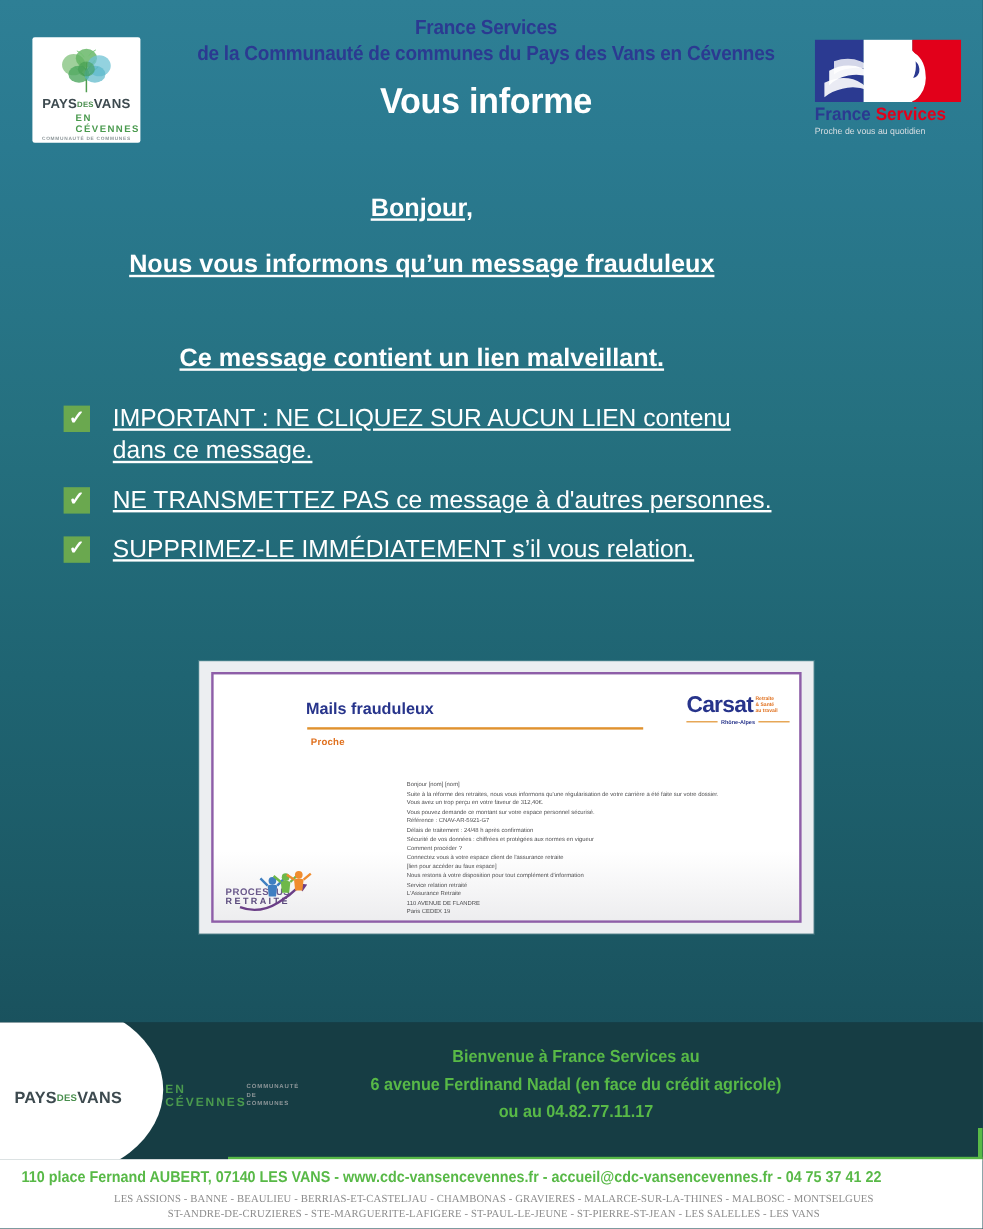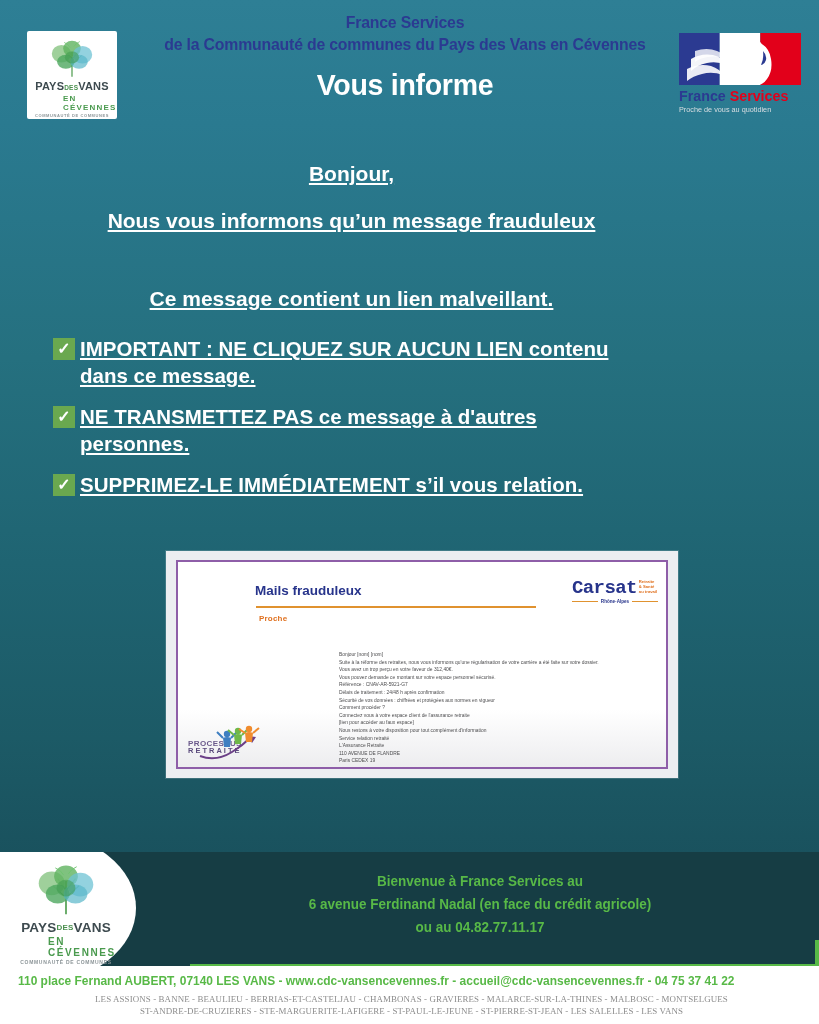--- a/index.html
+++ b/index.html
@@ -97,24 +97,25 @@
   }
   .chk{
     flex:0 0 auto;
     width:22px; height:22px; background:#6aa84f;
     display:inline-flex; align-items:center; justify-content:center;
     color:#ffffff; font-size:16px; font-weight:bold; line-height:22px;
     margin-top:3px; margin-right:5px;
   }
   .check-txt{
     flex:1 1 auto;
-    color:#ffffff; font-weight:bold; font-size:20.5px; line-height:27px;
+    color:#ffffff; font-weight:normal; font-size:20.5px; line-height:27px;
     text-align:left; text-decoration:underline; text-underline-offset:2px;
     text-decoration-thickness:2px;
     font-family:"Liberation Sans", sans-serif;
+    margin-left:14px;
   }
   .l-vigilance{
     font-size:21px; line-height:28px; margin-top:22px;
   }
 
   
   .slide-wrap{
     position:absolute; left:166px; top:551px; width:512px; height:227px;
     background:#eceef1;
     padding:9px 10px;
@@ -139,21 +140,21 @@
   .slide-exemple{
     position:absolute; left:81px; top:52px;
     font-size:8px; font-weight:bold; color:#e0711f;
     letter-spacing:.2px;
   }
   .carsat{
     position:absolute; right:8px; top:16px; width:86px; height:30px;
   }
   .carsat-word{
     font-size:19px; font-weight:bold; color:#27348b;
-    font-family:Liberation Mono, monospace; letter-spacing:-.6px;
+    font-family:Liberation Sans, sans-serif; letter-spacing:-.6px;
     line-height:20px; display:inline-block;
   }
   .carsat-tag{
     display:inline-block; vertical-align:top; margin-top:2px; margin-left:2px;
     font-size:4.2px; line-height:4.8px; color:#e0711f; font-weight:bold;
   }
   .carsat-sub{
     margin-top:1px; display:flex; align-items:center; gap:3px;
   }
   .carsat-sub .dash{ flex:1 1 auto; height:1px; background:#e0922f; }
@@ -185,21 +186,21 @@
   .footer-band{
     position:absolute; left:0; top:0; width:819px; height:114px;
     background:#163d44; overflow:hidden;
   }
   .footer-blob{
     position:absolute; left:-54px; top:-18px; width:190px; height:148px;
     background:#ffffff; border-radius:50%/50%;
   }
   .footer-logo{
     position:absolute; left:12px; top:2px; width:108px; height:112px;
-    display:flex; flex-direction:column; align-items:center; justify-content:flex-start;
+    display:flex; flex-direction:row; align-items:center; justify-content:flex-start;
     padding-top:6px; box-sizing:border-box;
   }
   .footer-logo .pv-tree{ width:74px; height:56px; }
   .footer-logo .pv-txt1{ font-size:13.5px; line-height:14px; margin-top:4px;}
   .footer-logo .pv-txt1 .ds{ font-size:8px;}
   .footer-logo .pv-txt2{ font-size:10px; letter-spacing:1.6px; line-height:11px;}
   .footer-logo .pv-txt3{ font-size:5px; letter-spacing:.7px; line-height:7px;}
 
   .welcome{
     position:absolute; left:200px; top:18px; width:560px; text-align:center;

